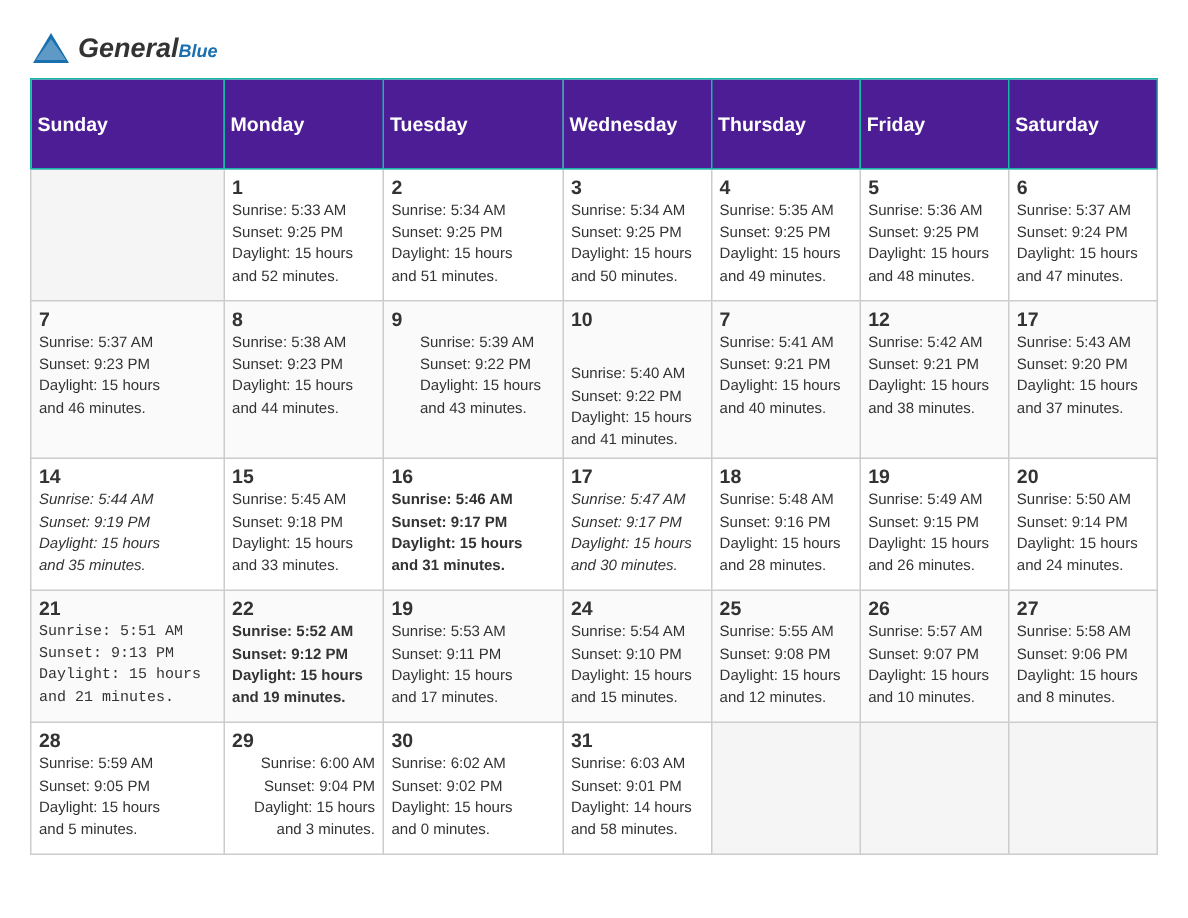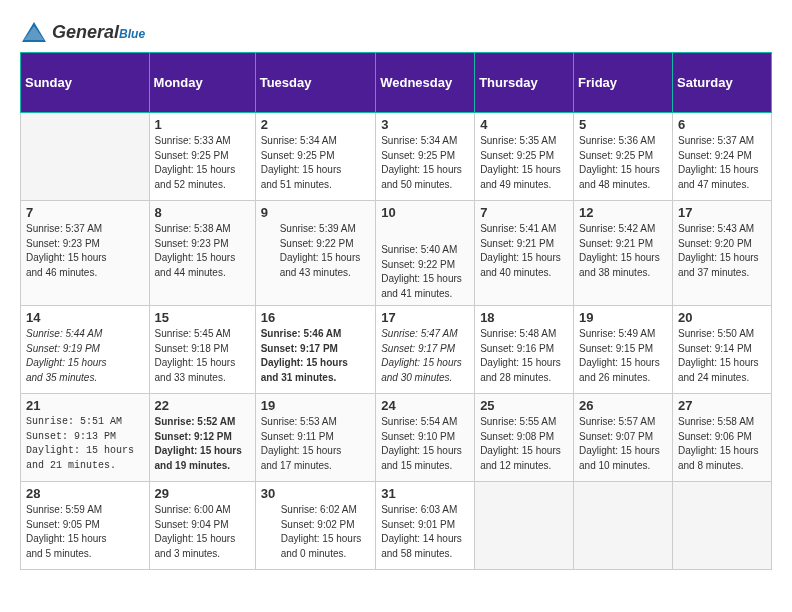--- a/index.html
+++ b/index.html
@@ -325,28 +325,28 @@
       <tr>
         <td>
           <span class="day-number">28</span>
           <div class="day-info" style="white-space: pre-line;">Sunrise: 5:59 AM
 Sunset: 9:05 PM
 Daylight: 15 hours
 and 5 minutes.</div>
         </td>
         <td>
           <span class="day-number">29</span>
-          <div class="day-info" style="white-space: pre-line;">Sunrise: 6:00 AM
+          <div class="day-info" style="white-space: pre-line; text-align: right;">Sunrise: 6:00 AM
 Sunset: 9:04 PM
 Daylight: 15 hours
 and 3 minutes.</div>
         </td>
         <td>
           <span class="day-number">30</span>
-          <div class="day-info" style="white-space: pre-line; margin-left: 20px;">Sunrise: 6:02 AM
+          <div class="day-info" style="white-space: pre-line;">Sunrise: 6:02 AM
 Sunset: 9:02 PM
 Daylight: 15 hours
 and 0 minutes.</div>
         </td>
         <td>
           <span class="day-number">31</span>
           <div class="day-info" style="white-space: pre-line;">Sunrise: 6:03 AM
 Sunset: 9:01 PM
 Daylight: 14 hours
 and 58 minutes.</div>

